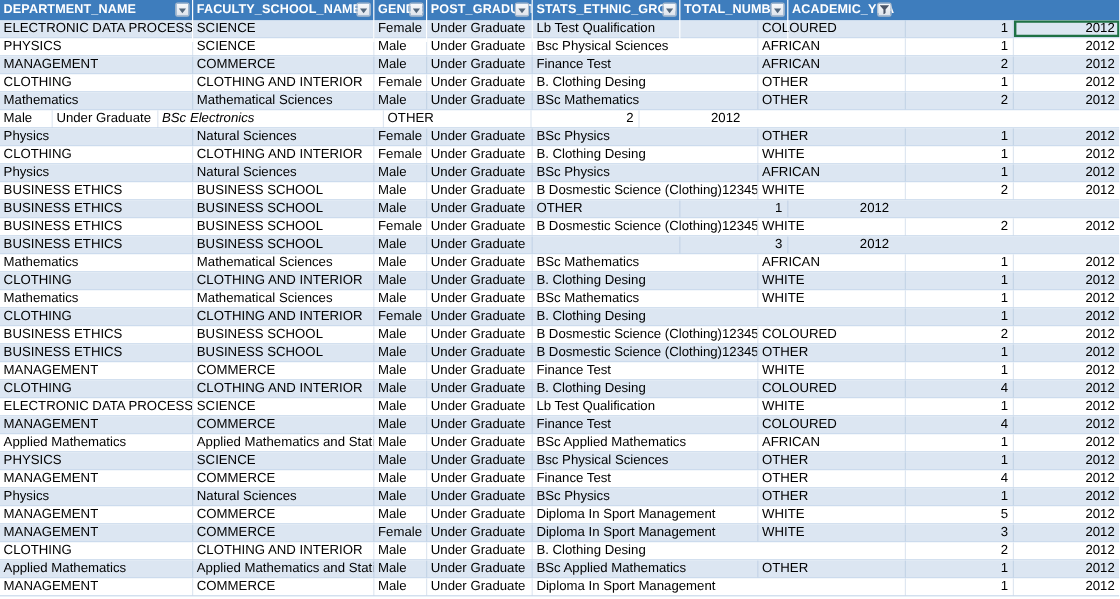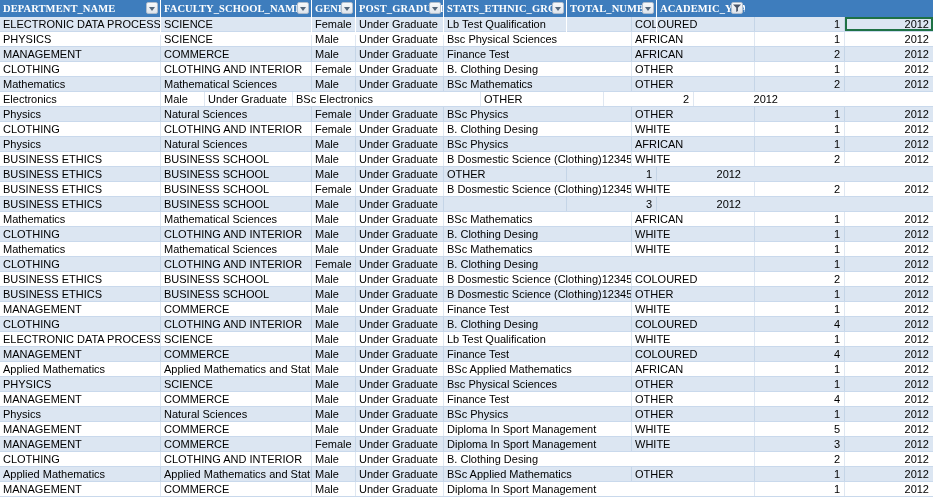--- a/index.html
+++ b/index.html
@@ -13,21 +13,20 @@
   }
   
   .hrow{display:flex;height:17px;background:var(--header-bg,#3E7DBD);}
   .hcell{
     position:relative;
     box-sizing:border-box;
     height:35px;
     border-right:1px solid #FFFFFF;
     overflow:hidden;
     flex:0 0 auto;
-    font-family:Liberation Serif, serif;
   }
   .hcell:last-child{border-right:none;}
   .hlabel{
     display:block;
     color:var(--header-text,#fff);
     font-size:10.5px;
     font-weight:bold;
     line-height:17px;
     padding-left:3px;
     white-space:nowrap;
@@ -169,24 +168,23 @@
         <div class="cell" style="width: 161px;">Mathematics</div>
         <div class="cell" style="width: 151px;">Mathematical Sciences</div>
         <div class="cell" style="width: 44px;">Male</div>
         <div class="cell" style="width: 88px;">Under Graduate</div>
         <div class="cell" style="width: 188px;">BSc Mathematics</div>
         <div class="cell" style="width: 123px;">OTHER</div>
         <div class="cell num" style="width: 90px;">2</div>
         <div class="cell num" style="width: 88px;">2012</div>
       </div>
       <div class="trow plain">
-        <div class="cell" style="width: 161px;">Electronics</div>
-        <div class="cell" style="width: 44px;">Male</div>
-        <div class="cell" style="width: 88px;">Under Graduate</div>
-        <div class="cell" style="width: 188px;">BSc Electronics</div>
+        <div class="cell" style="width: 44px;">Male</div>
+        <div class="cell" style="width: 88px;">Under Graduate</div>
+        <div class="cell" style="width: 188px; font-style: italic;">BSc Electronics</div>
         <div class="cell" style="width: 123px;">OTHER</div>
         <div class="cell num" style="width: 90px;">2</div>
         <div class="cell num" style="width: 88px;">2012</div>
       </div>
       <div class="trow band">
         <div class="cell" style="width: 161px;">Physics</div>
         <div class="cell" style="width: 151px;">Natural Sciences</div>
         <div class="cell" style="width: 44px;">Female</div>
         <div class="cell" style="width: 88px;">Under Graduate</div>
         <div class="cell" style="width: 188px;">BSc Physics</div>

